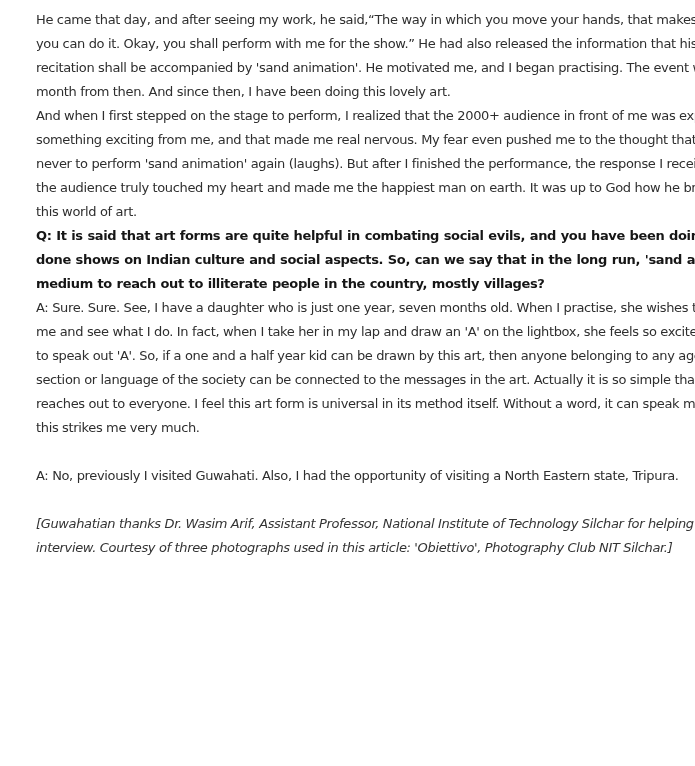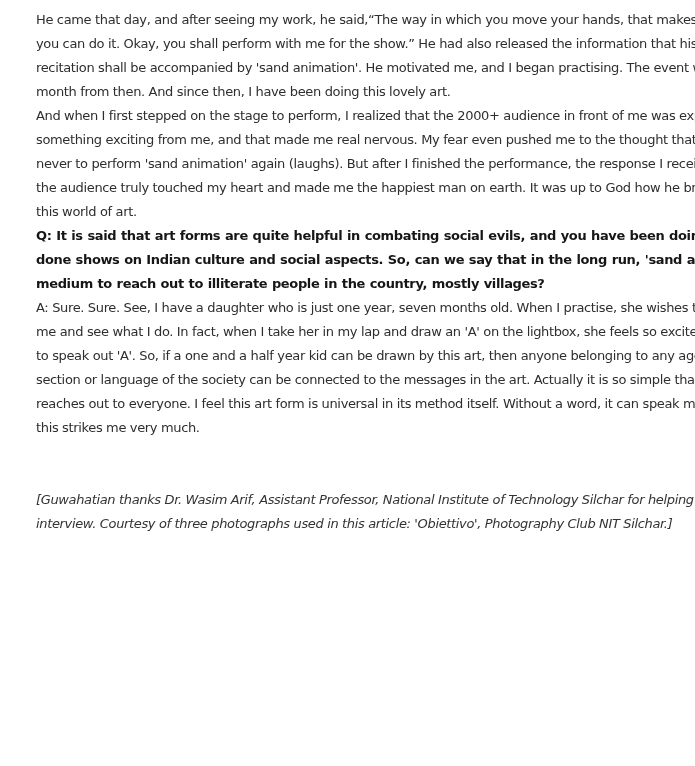--- a/index.html
+++ b/index.html
@@ -66,19 +66,20 @@
   <p class="para">A: Sure. Sure. See, I have a daughter who is just one year, seven months old. When I practise, she wishes to come near
 me and see what I do. In fact, when I take her in my lap and draw an 'A' on the lightbox, she feels so excited, and tries
 to speak out 'A'. So, if a one and a half year kid can be drawn by this art, then anyone belonging to any age or any
 section or language of the society can be connected to the messages in the art. Actually it is so simple that the story
 reaches out to everyone. I feel this art form is universal in its method itself. Without a word, it can speak many, and
 this strikes me very much.</p>
 
   <div class="gap"></div>
 
 
+  <p class="para">A: No, previously I visited Guwahati. Also, I had the opportunity of visiting a North Eastern state, Tripura.</p>
 
   <div class="gap"></div>
 
   <p class="para credits">[Guwahatian thanks Dr. Wasim Arif, Assistant Professor, National Institute of Technology Silchar for helping with the
 interview. Courtesy of three photographs used in this article: 'Obiettivo', Photography Club NIT Silchar.]</p>
 
 </div>
 
 </body></html>

